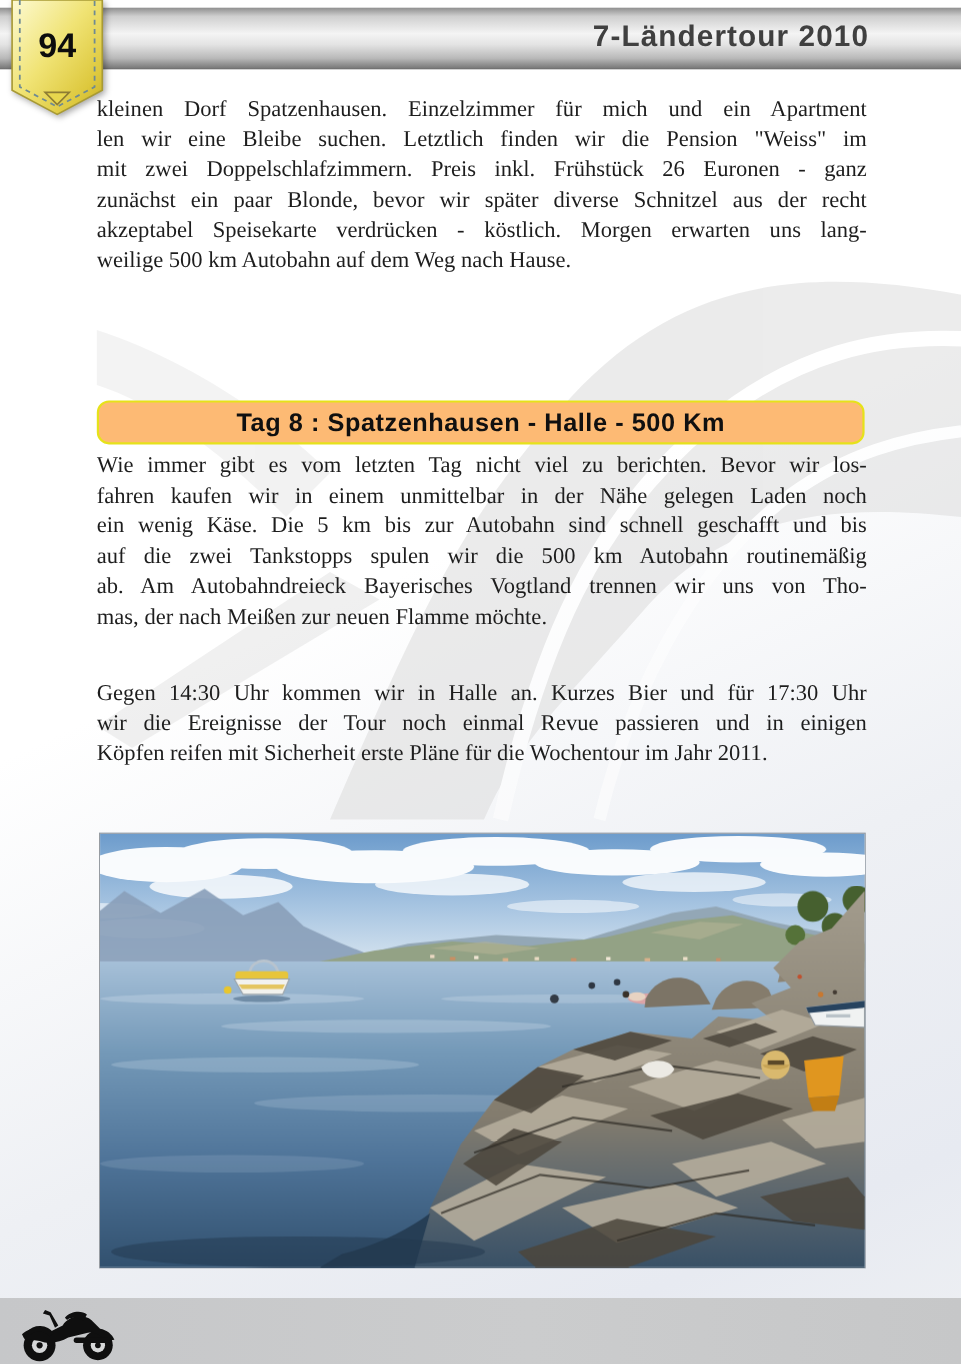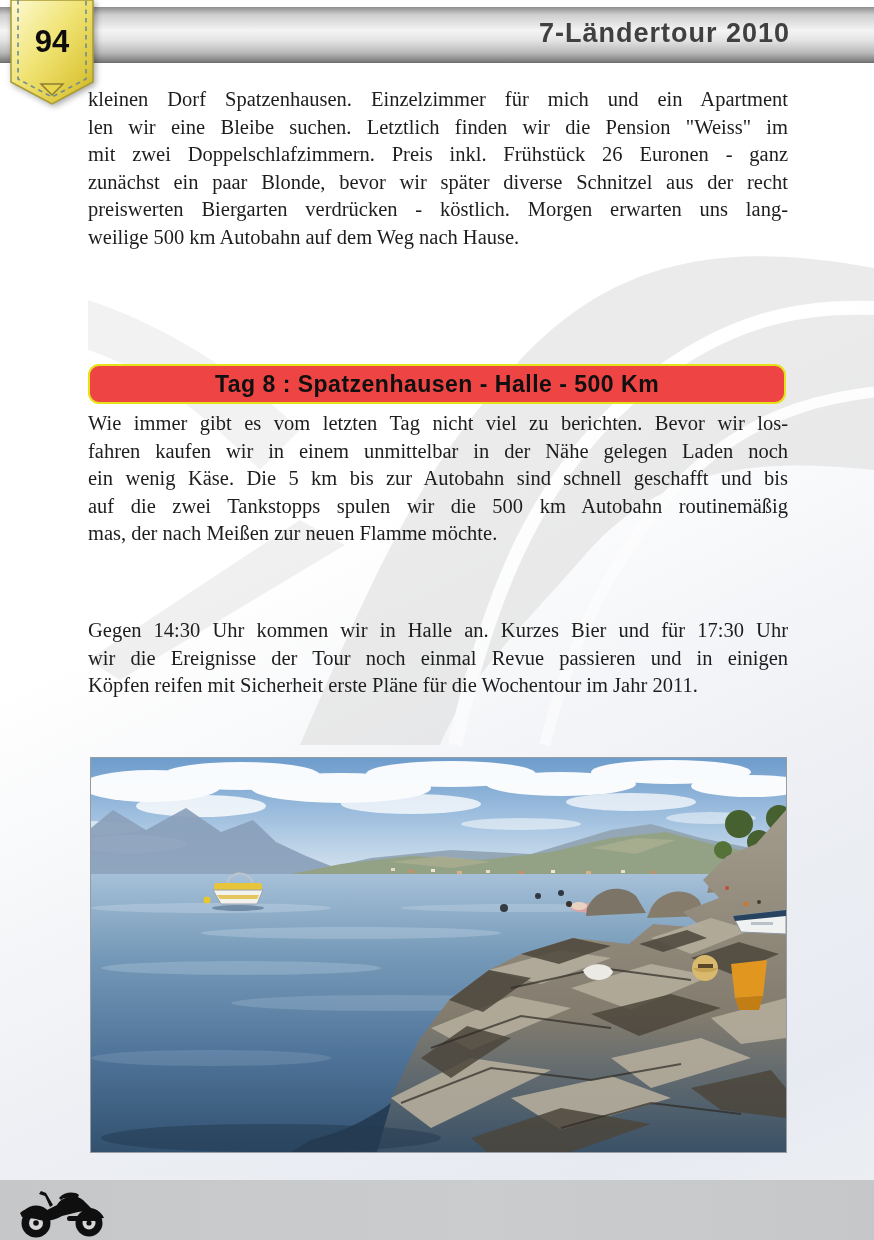--- a/index.html
+++ b/index.html
@@ -32,21 +32,21 @@
   }
   .textblock .line{text-align:justify;text-align-last:justify;height:27.6px;overflow:hidden;white-space:nowrap;}
   .textblock .line.last{text-align-last:left;}
   .p1{top:86px;}
   .p2{top:410px;}
   .p3{top:617px;}
 
   
   .daybox{
     position:absolute;left:88px;top:364px;width:694px;height:36px;z-index:2;
-    background:#ef4444;border:2px solid #e6e21a;border-radius:11px;
+    background:#fdba74;border:2px solid #e6e21a;border-radius:11px;
     display:flex;align-items:center;justify-content:center;
   }
   .daybox .daylabel{font-size:23px;font-weight:700;color:#101010;letter-spacing:0.5px;}
 
   
   .photo-frame{
     position:absolute;left:90px;top:757px;width:695px;height:394px;z-index:2;
     border:1px solid #979ca2;background:#bcd0e2;
   }
   .photo-frame svg{display:block;}
@@ -88,33 +88,34 @@
   <polyline points="10,0 10,79 44,97 78,79 78,0" fill="none" stroke="#6e8a93" stroke-width="1.6" stroke-dasharray="4.5,4" stroke-linejoin="round"></polyline>
   <polygon points="33,84 55,84 44,95" fill="#e8d74d" stroke="#8e7d33" stroke-width="1.5"></polygon>
   <text data-interactable="false" x="44" y="52" text-anchor="middle" font-size="31" fill="#0d0d0d">94</text>
 </svg>
 
 <div class="textblock p1" data-interactable="false">
   <div class="line" data-interactable="false">kleinen Dorf Spatzenhausen. Einzelzimmer für mich und ein Apartment</div>
   <div class="line" data-interactable="false">len wir eine Bleibe suchen. Letztlich finden wir die  Pension "Weiss" im</div>
   <div class="line" data-interactable="false">mit zwei Doppelschlafzimmern. Preis inkl. Frühstück 26 Euronen - ganz</div>
   <div class="line" data-interactable="false">zunächst ein paar Blonde, bevor wir später diverse Schnitzel aus der recht</div>
-  <div class="line" data-interactable="false">preiswerten Biergarten verdrücken - köstlich. Morgen erwarten uns lang-</div>
+  <div class="line" data-interactable="false">akzeptabel Speisekarte verdrücken - köstlich. Morgen erwarten uns lang-</div>
   <div class="line last" data-interactable="false">weilige 500 km Autobahn auf dem Weg nach Hause.</div>
 </div>
 
 <div class="daybox" data-interactable="false">
   <span class="daylabel" data-interactable="false">Tag 8 :  Spatzenhausen - Halle - 500 Km</span>
 </div>
 
 <div class="textblock p2" data-interactable="false">
   <div class="line" data-interactable="false">Wie immer gibt es vom letzten Tag nicht viel zu berichten. Bevor wir los-</div>
   <div class="line" data-interactable="false">fahren kaufen wir in einem unmittelbar in der Nähe gelegen Laden noch</div>
   <div class="line" data-interactable="false">ein wenig Käse. Die 5 km bis zur Autobahn sind schnell geschafft und bis</div>
   <div class="line" data-interactable="false">auf die zwei Tankstopps spulen wir die 500 km Autobahn routinemäßig</div>
+  <div class="line" data-interactable="false">ab. Am Autobahndreieck Bayerisches Vogtland trennen wir uns von Tho-</div>
   <div class="line last" data-interactable="false">mas, der nach Meißen zur neuen Flamme möchte.</div>
 </div>
 
 <div class="textblock p3" data-interactable="false">
   <div class="line" data-interactable="false">Gegen 14:30 Uhr kommen wir in Halle an. Kurzes Bier und für 17:30 Uhr</div>
   <div class="line" data-interactable="false">wir die Ereignisse der Tour noch einmal Revue passieren und in einigen</div>
   <div class="line last" data-interactable="false">Köpfen reifen mit Sicherheit erste Pläne für die Wochentour im Jahr 2011.</div>
 </div>
 
 <div class="photo-frame" data-interactable="false">

